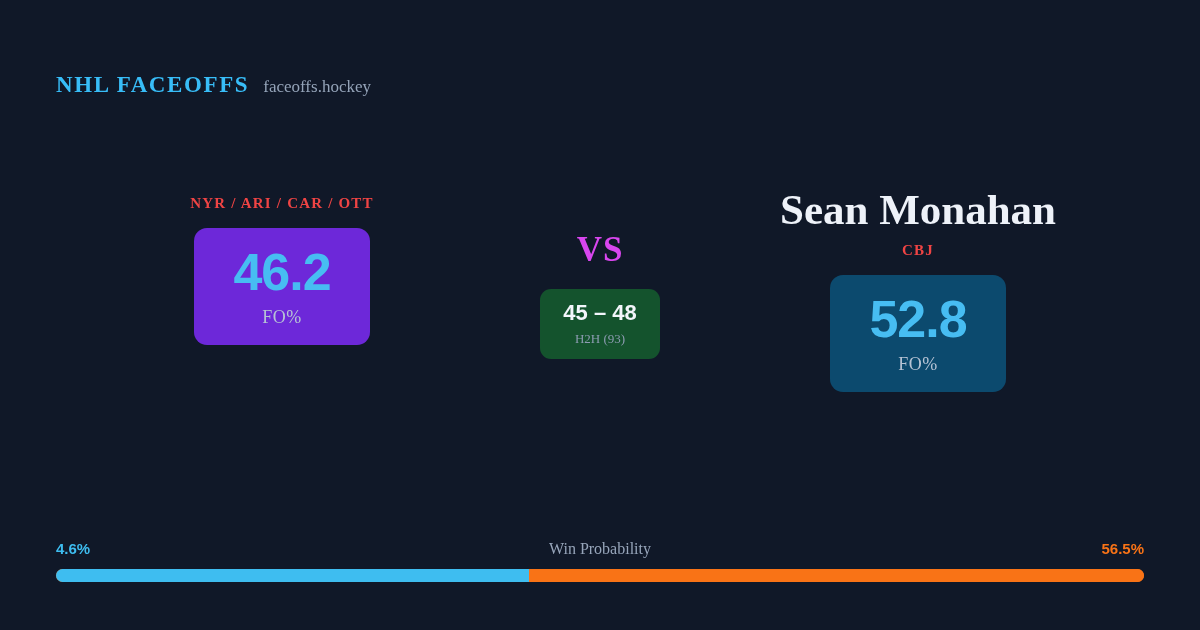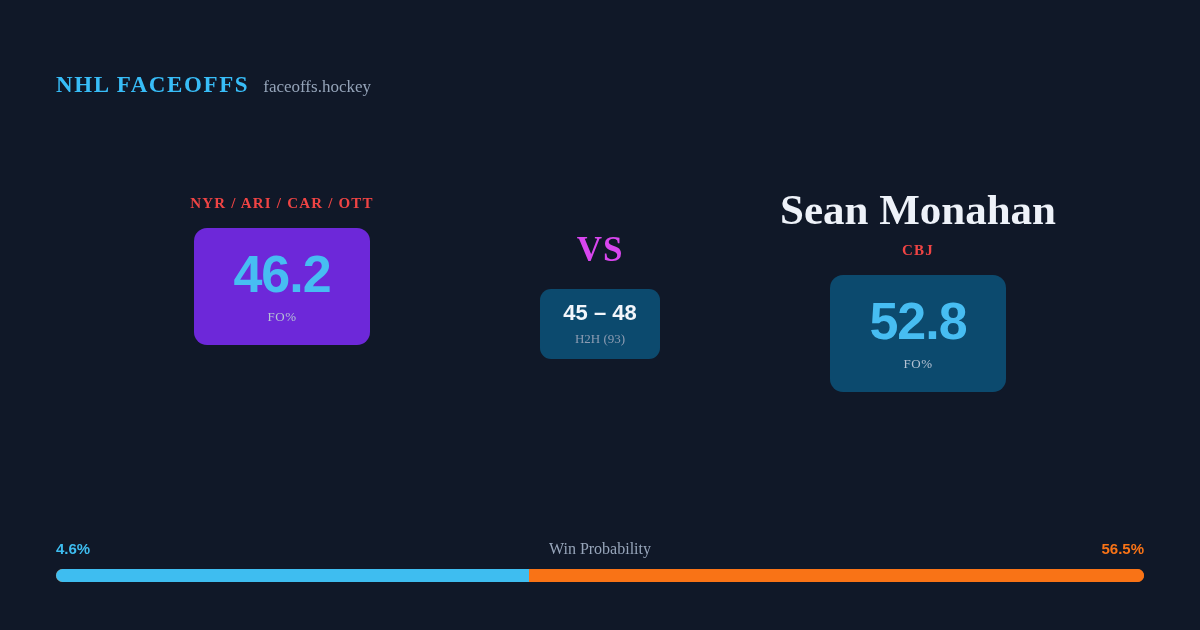--- a/index.html
+++ b/index.html
@@ -103,21 +103,21 @@
     font-weight: bold;
     font-size: 52px;
     line-height: 1;
     color: #47bdf2;
     letter-spacing: -1px;
   }
 
   .stat-label {
     margin-top: 9px;
     font-family: "Liberation Serif", serif;
-    font-size: 13px;
+    font-size: 18px;
     color: #b6c3d4;
     letter-spacing: 0.5px;
   }
 
   
   .center {
     width: 176px;
     display: flex;
     flex-direction: column;
     align-items: center;
@@ -246,21 +246,21 @@
     <div class="player">
       <div class="player-teams">NYR / ARI / CAR / OTT</div>
       <div class="stat-card" style="background: #6d28d9;">
         <div class="stat-value">46.2</div>
         <div class="stat-label">FO%</div>
       </div>
     </div>
 
     <div class="center">
       <div class="vs-text">VS</div>
-      <div class="h2h-card" style="background: #0c4a6e;">
+      <div class="h2h-card" style="background: #14532d;">
         <div class="h2h-score">45 – 48</div>
         <div class="h2h-label">H2H (93)</div>
       </div>
     </div>
 
     <div class="player">
       <div class="player-name">Sean Monahan</div>
       <div class="player-teams">CBJ</div>
       <div class="stat-card" style="background: #0c4a6e;">
         <div class="stat-value">52.8</div>

